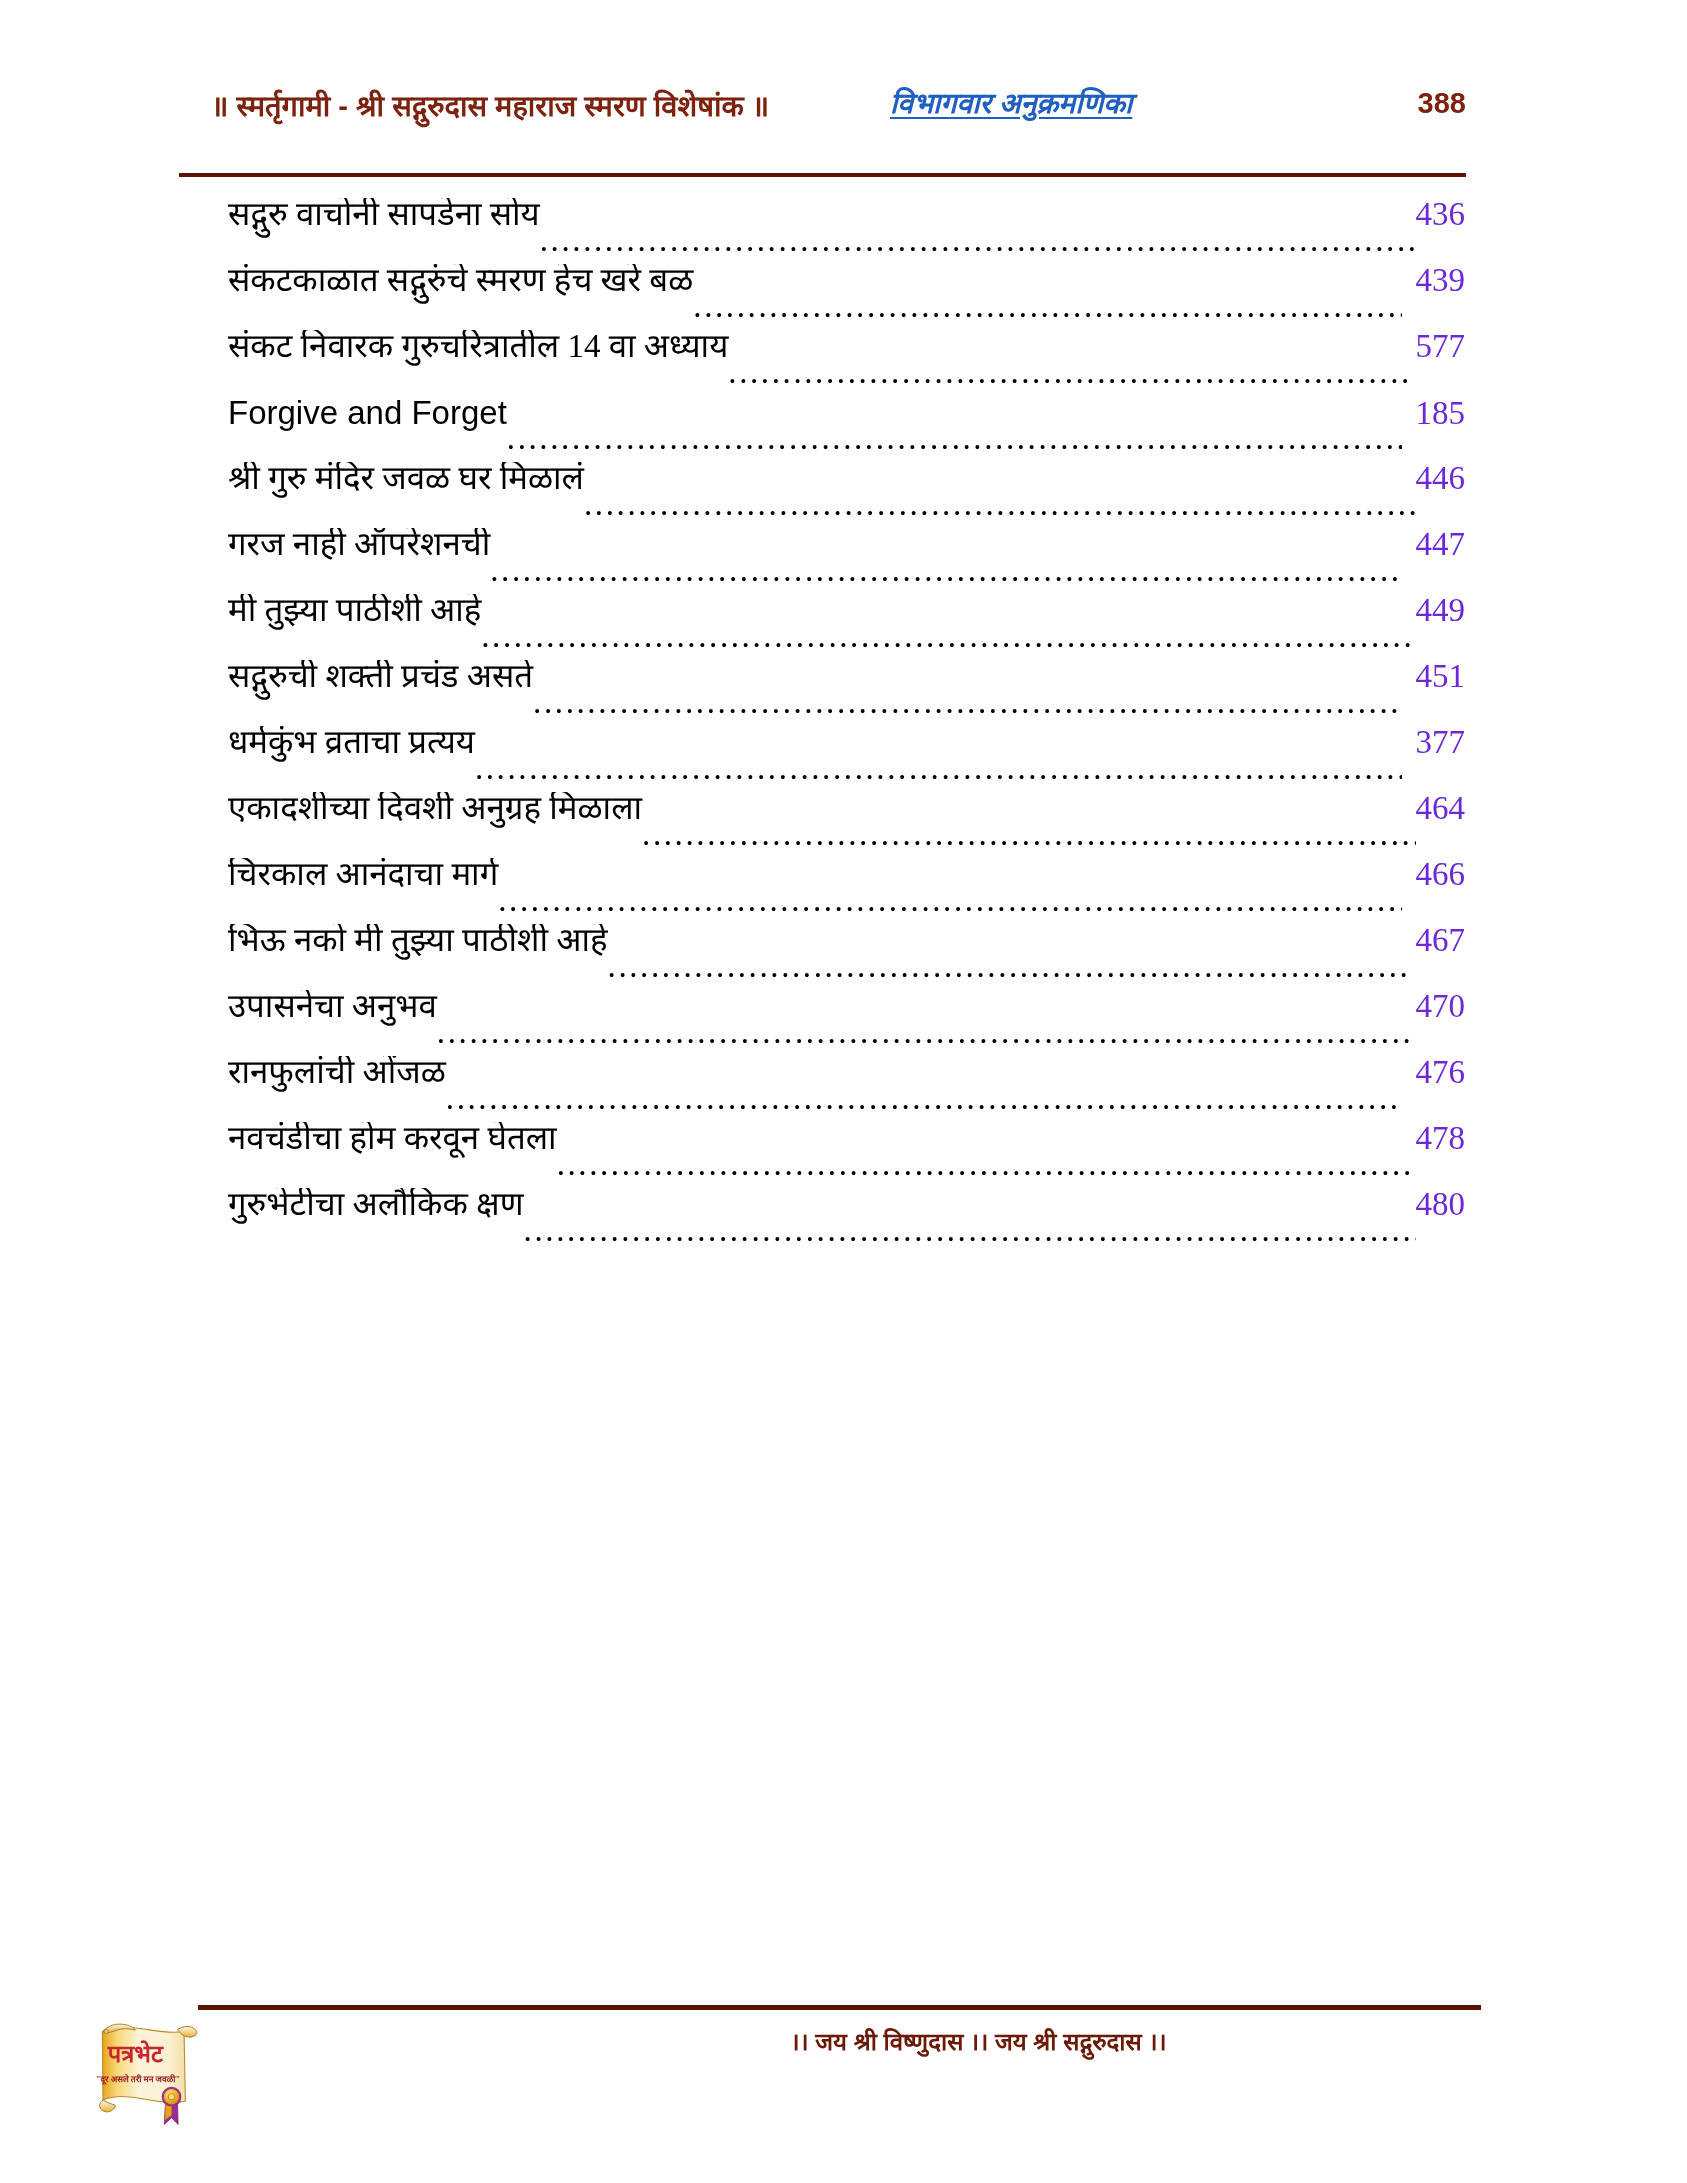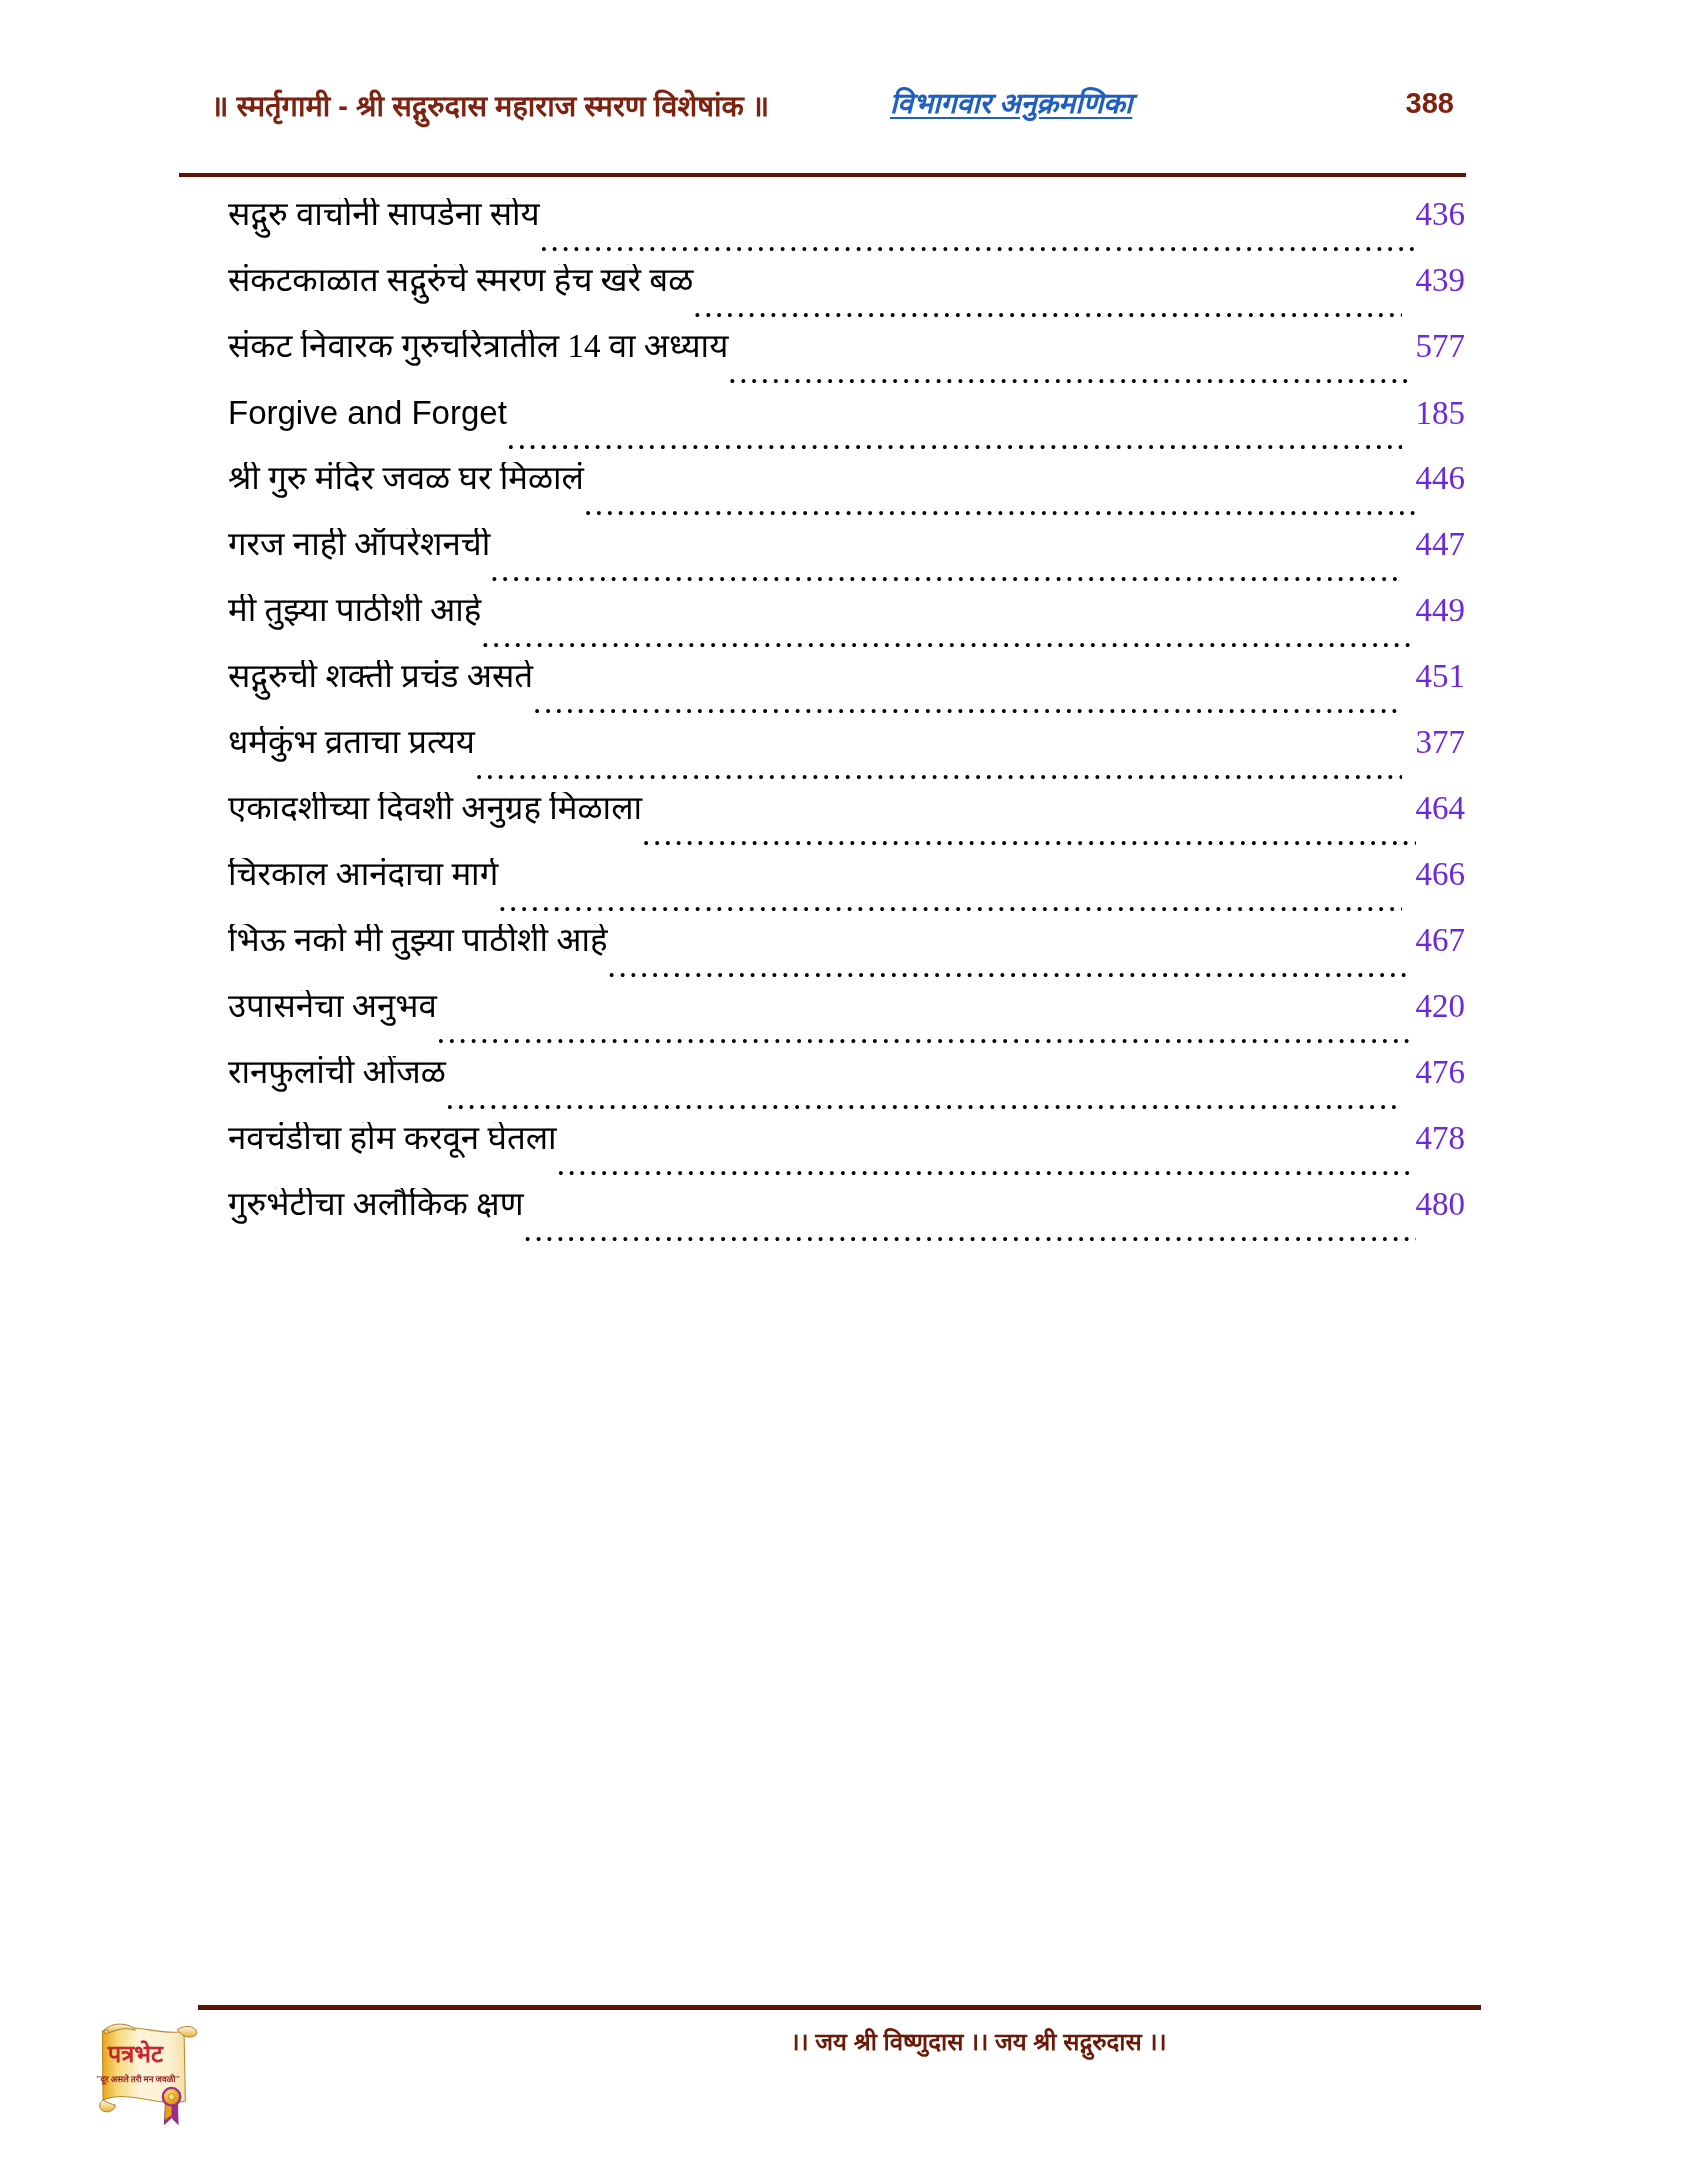--- a/index.html
+++ b/index.html
@@ -55,21 +55,21 @@
     font-size: 28.4px;
     line-height: 1.1;
     color: #1F5FC4;
     text-decoration: underline;
     text-underline-offset: 4px;
     white-space: nowrap;
     font-style: italic;
   }
   .header-right {
     position: absolute;
-    right: 12px;
+    right: 0px;
     top: 1.3px;
     font-family: "Liberation Sans", "DejaVu Sans", sans-serif;
     font-weight: bold;
     font-size: 29px;
     line-height: 1.1;
     color: #7E2210;
     white-space: nowrap;
   }
   .header-rule {
     position: absolute;
@@ -269,21 +269,21 @@
 
     <div class="toc-row">
       <span class="toc-title">भिऊ नको मी तुझ्या पाठीशी आहे</span>
       <span class="toc-leader"></span>
       <span class="toc-page gap-sm">467</span>
     </div>
 
     <div class="toc-row">
       <span class="toc-title">उपासनेचा अनुभव</span>
       <span class="toc-leader"></span>
-      <span class="toc-page gap-sm">420</span>
+      <span class="toc-page gap-sm">470</span>
     </div>
 
     <div class="toc-row">
       <span class="toc-title">रानफुलांची ओंजळ</span>
       <span class="toc-leader"></span>
       <span class="toc-page gap-md">476</span>
     </div>
 
     <div class="toc-row">
       <span class="toc-title">नवचंडीचा होम करवून घेतला</span>

